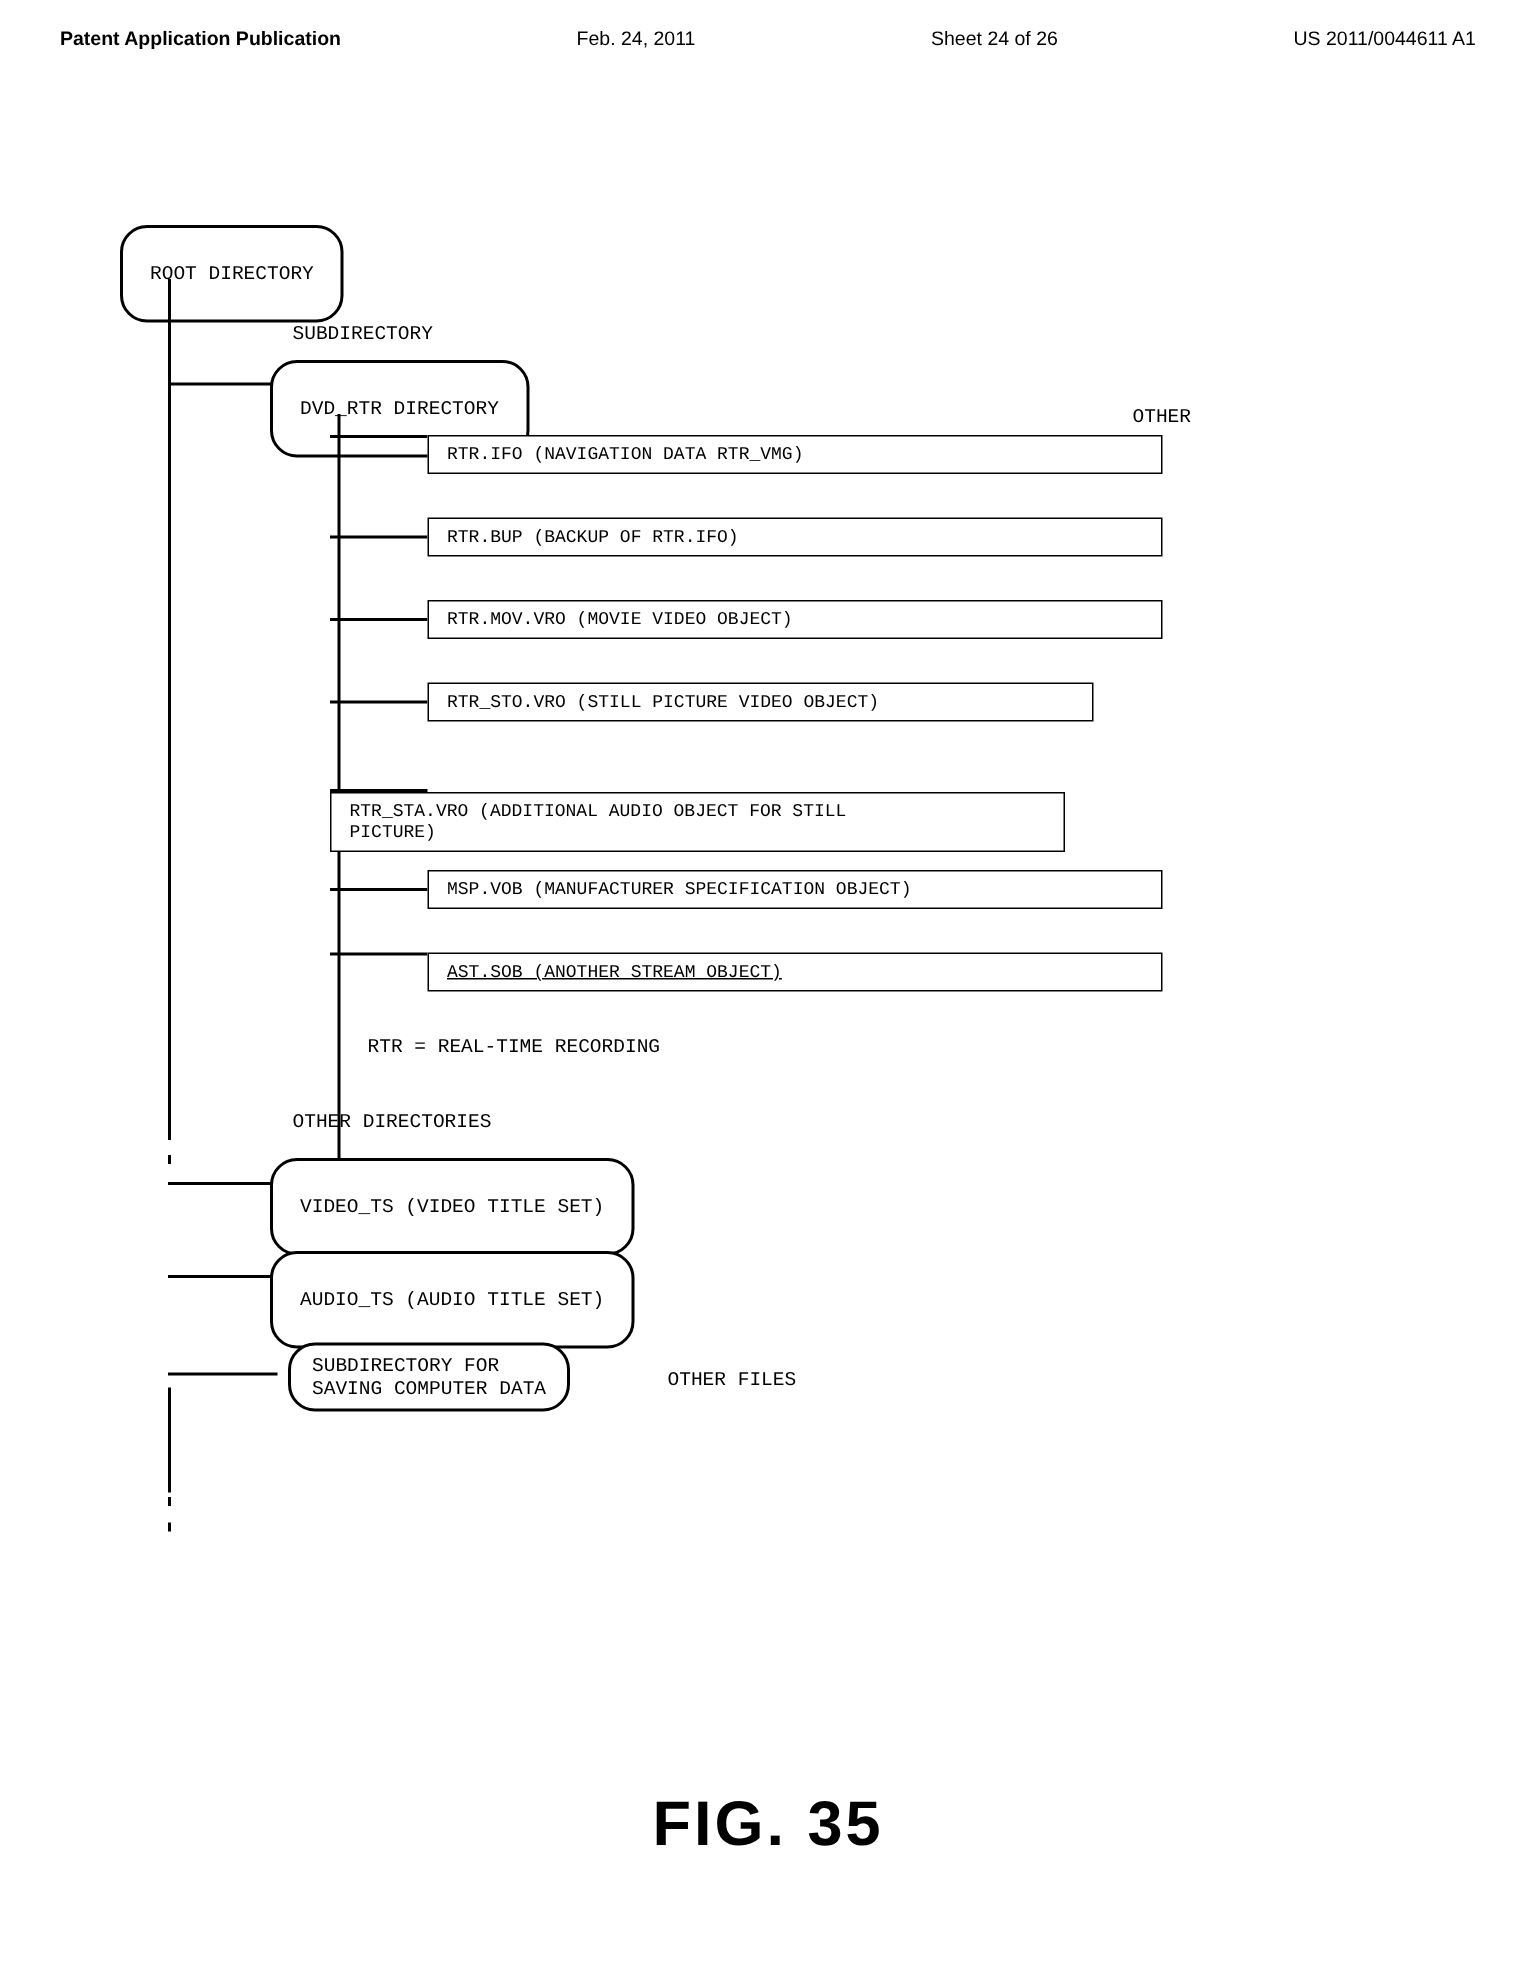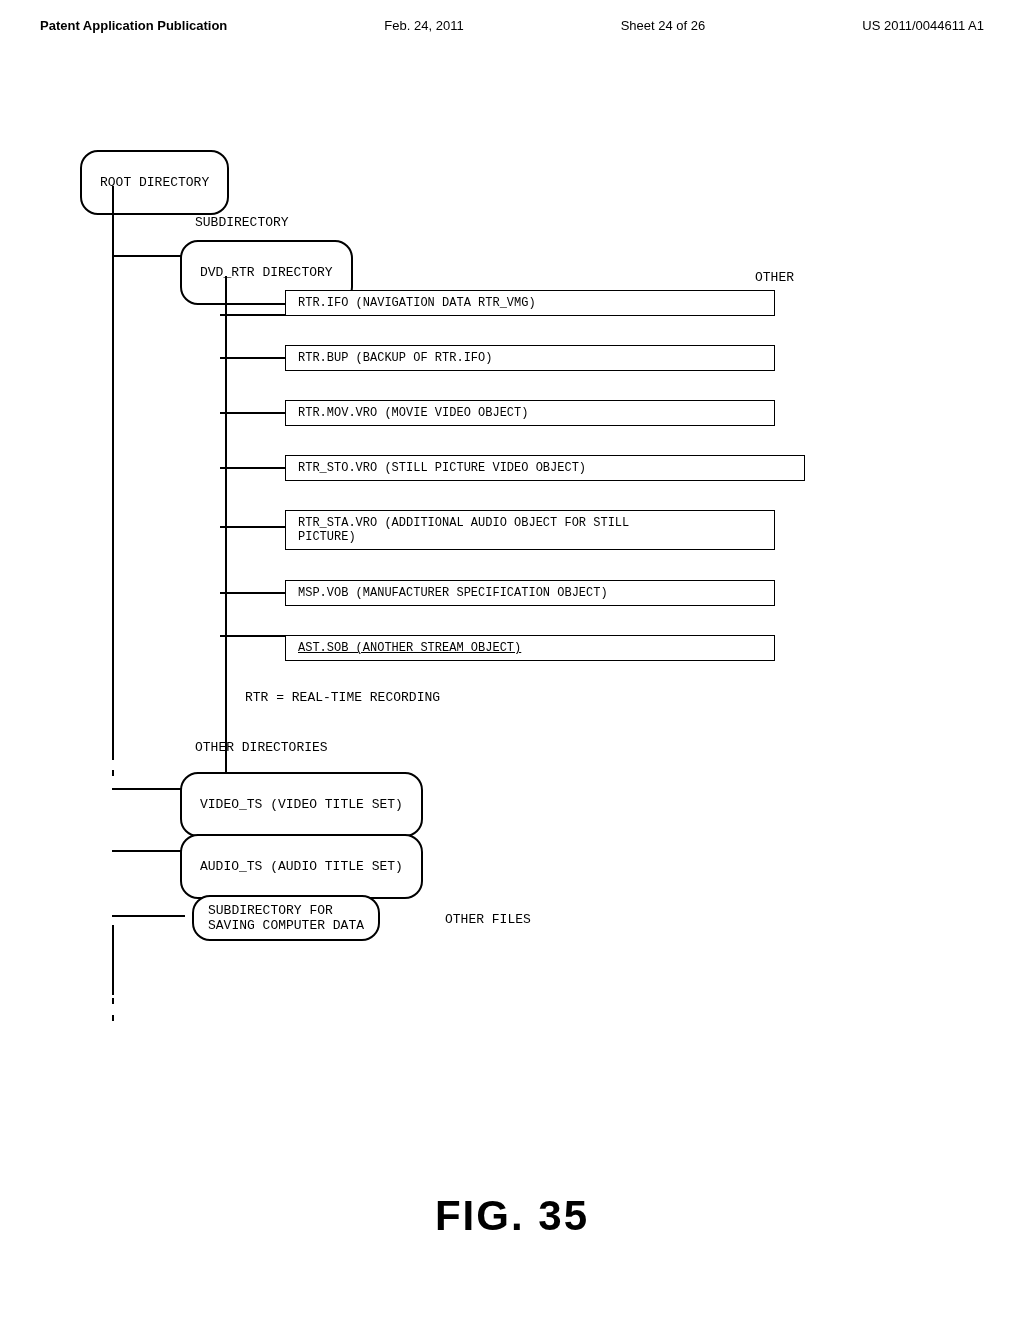--- a/index.html
+++ b/index.html
@@ -96,21 +96,21 @@
 
   <div style="position:absolute; top:90px; left:115px;">
     <div class="node-rounded">DVD_RTR DIRECTORY</div>
   </div>
 
   <div style="position:absolute; top:120px; left:690px; font-size:13px; font-family:'Courier New',monospace;">OTHER</div>
 
   <div style="position:absolute; left:160px; top:126px; width:2px; height:520px; background:#000;"></div>
 
   <div style="position:absolute; top:140px; left:155px;">
-    <div style="display:flex; align-items:flex-end;">
+    <div style="display:flex; align-items:flex-start;">
       <div style="width:65px; height:2px; background:#000;"></div>
       <div class="node-rect node-rect-wide" style="width:490px;">
         <span>RTR.IFO  (NAVIGATION DATA RTR_VMG)</span>
       </div>
     </div>
   </div>
 
   <div style="position:absolute; top:195px; left:155px;">
     <div style="display:flex; align-items:center;">
       <div style="width:65px; height:2px; background:#000;"></div>
@@ -125,28 +125,28 @@
       <div style="width:65px; height:2px; background:#000;"></div>
       <div class="node-rect node-rect-wide" style="width:490px;">
         <span>RTR.MOV.VRO  (MOVIE VIDEO OBJECT)</span>
       </div>
     </div>
   </div>
 
   <div style="position:absolute; top:305px; left:155px;">
     <div style="display:flex; align-items:center;">
       <div style="width:65px; height:2px; background:#000;"></div>
-      <div class="node-rect node-rect-wide" style="width:520px;">
+      <div class="node-rect node-rect-wide" style="width:444px;">
         <span>RTR_STO.VRO  (STILL PICTURE VIDEO OBJECT)</span>
       </div>
     </div>
   </div>
 
   <div style="position:absolute; top:360px; left:155px;">
-    <div style="display:flex; align-items:flex-start;">
+    <div style="display:flex; align-items:flex-start;flex-direction:column;">
       <div style="width:65px; height:2px; background:#000; margin-top:16px;"></div>
       <div class="node-rect" style="width:490px;">
         <div style="font-family:'Courier New',monospace; font-size:12px;">RTR_STA.VRO  (ADDITIONAL AUDIO OBJECT FOR STILL</div>
         <div style="font-family:'Courier New',monospace; font-size:12px;">PICTURE)</div>
       </div>
     </div>
   </div>
 
   <div style="position:absolute; top:430px; left:155px;">
     <div style="display:flex; align-items:center;">

